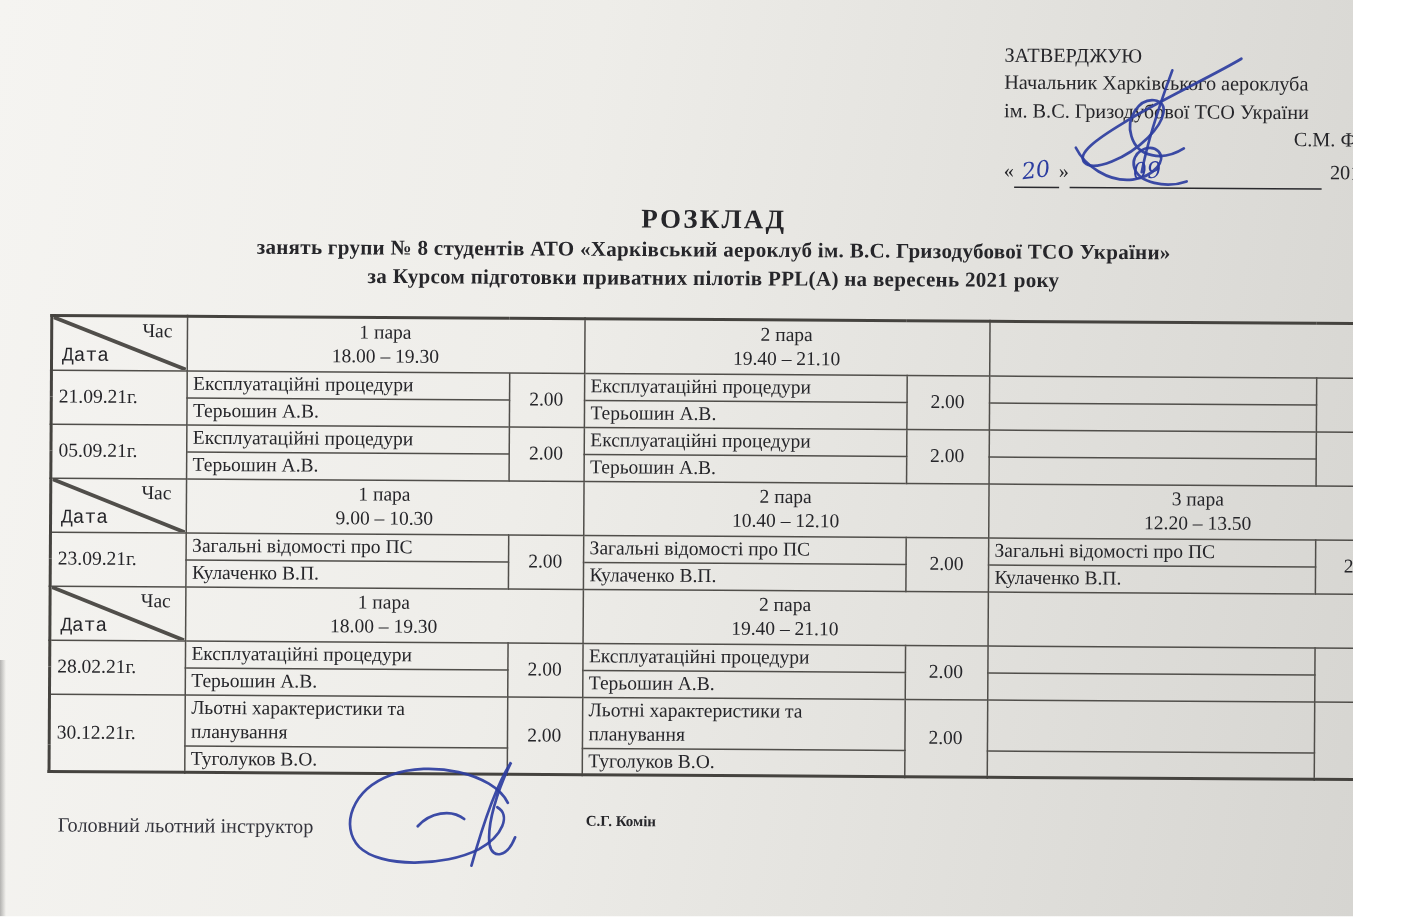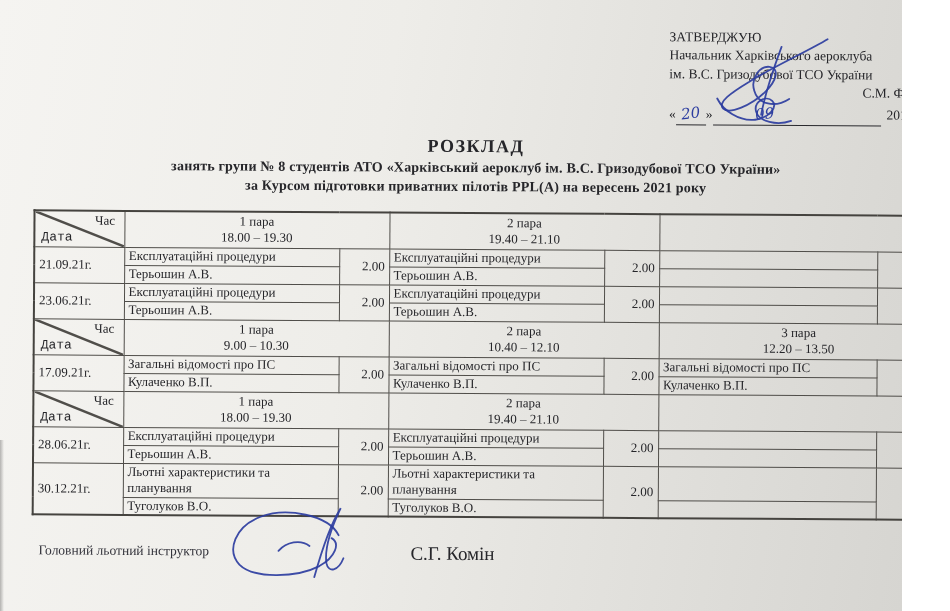--- a/index.html
+++ b/index.html
@@ -37,27 +37,27 @@
   .schedule td { border:1px solid #504e4a; padding:0 4px; overflow:hidden; }
   .schedule tr.h18 { height:18px; }
   .schedule tr.h34 { height:34px; }
   .schedule tr.hdr { height:36px; }
   .hdr td { text-align:center; line-height:16px; padding:1px 2px; }
   .diag { position:relative; padding:0; }
   .diag svg { position:absolute; left:0; top:0; width:100%; height:100%; }
   .diag .t-time { position:absolute; top:1px; right:9px; }
   .diag .t-date { position:absolute; bottom:1px; left:6px;font-family:Liberation Mono, monospace; }
   td.date-cell { text-align:left; }
-  td.hrs { text-align:right; }
+  td.hrs { text-align:center; }
   td.subj { text-align:left; white-space:normal; line-height:16px; }
   td.instr { text-align:left; white-space:nowrap; }
 
   
   .footer-role { position:absolute; left:40px; top:545px; font-size:13.5px; color:#34343c; }
-  .footer-name { position:absolute; left:412px; top:543px; font-size:19px; }
+  .footer-name { position:absolute; left:392px; top:543px; font-size:10px;font-weight:bold; }
 
   .sig { position:absolute; }
   .sig path { fill:none; stroke:#2c3da0; stroke-width:1.8; stroke-linecap:round; opacity:.92; }
 </style>
 </head>
 <body>
 
 <div class="page">
   <div class="tilt">
 
@@ -126,21 +126,21 @@
         <td class="subj"></td>
         <td class="hrs" rowspan="2"></td>
       </tr>
       <tr class="h18">
         <td class="instr">Терьошин А.В.</td>
         <td class="instr">Терьошин А.В.</td>
         <td class="instr"></td>
       </tr>
 
       <tr class="h18">
-        <td class="date-cell" rowspan="2">23.06.21г.</td>
+        <td class="date-cell" rowspan="2">05.09.21г.</td>
         <td class="subj">Експлуатаційні процедури</td>
         <td class="hrs" rowspan="2">2.00</td>
         <td class="subj">Експлуатаційні процедури</td>
         <td class="hrs" rowspan="2">2.00</td>
         <td class="subj"></td>
         <td class="hrs" rowspan="2"></td>
       </tr>
       <tr class="h18">
         <td class="instr">Терьошин А.В.</td>
         <td class="instr">Терьошин А.В.</td>
@@ -163,21 +163,21 @@
               <div>2 пара</div>
               <div>10.40 – 12.10</div>
             </td>
         <td colspan="2">
               <div>3 пара</div>
               <div>12.20 – 13.50</div>
             </td>
       </tr>
 
       <tr class="h18">
-        <td class="date-cell" rowspan="2">17.09.21г.</td>
+        <td class="date-cell" rowspan="2">23.09.21г.</td>
         <td class="subj">Загальні відомості про ПС</td>
         <td class="hrs" rowspan="2">2.00</td>
         <td class="subj">Загальні відомості про ПС</td>
         <td class="hrs" rowspan="2">2.00</td>
         <td class="subj">Загальні відомості про ПС</td>
         <td class="hrs" rowspan="2">2.00</td>
       </tr>
       <tr class="h18">
         <td class="instr">Кулаченко В.П.</td>
         <td class="instr">Кулаченко В.П.</td>
@@ -200,21 +200,21 @@
               <div>2 пара</div>
               <div>19.40 – 21.10</div>
             </td>
         <td colspan="2">
               <div></div>
               <div></div>
             </td>
       </tr>
 
       <tr class="h18">
-        <td class="date-cell" rowspan="2">28.06.21г.</td>
+        <td class="date-cell" rowspan="2">28.02.21г.</td>
         <td class="subj">Експлуатаційні процедури</td>
         <td class="hrs" rowspan="2">2.00</td>
         <td class="subj">Експлуатаційні процедури</td>
         <td class="hrs" rowspan="2">2.00</td>
         <td class="subj"></td>
         <td class="hrs" rowspan="2"></td>
       </tr>
       <tr class="h18">
         <td class="instr">Терьошин А.В.</td>
         <td class="instr">Терьошин А.В.</td>

